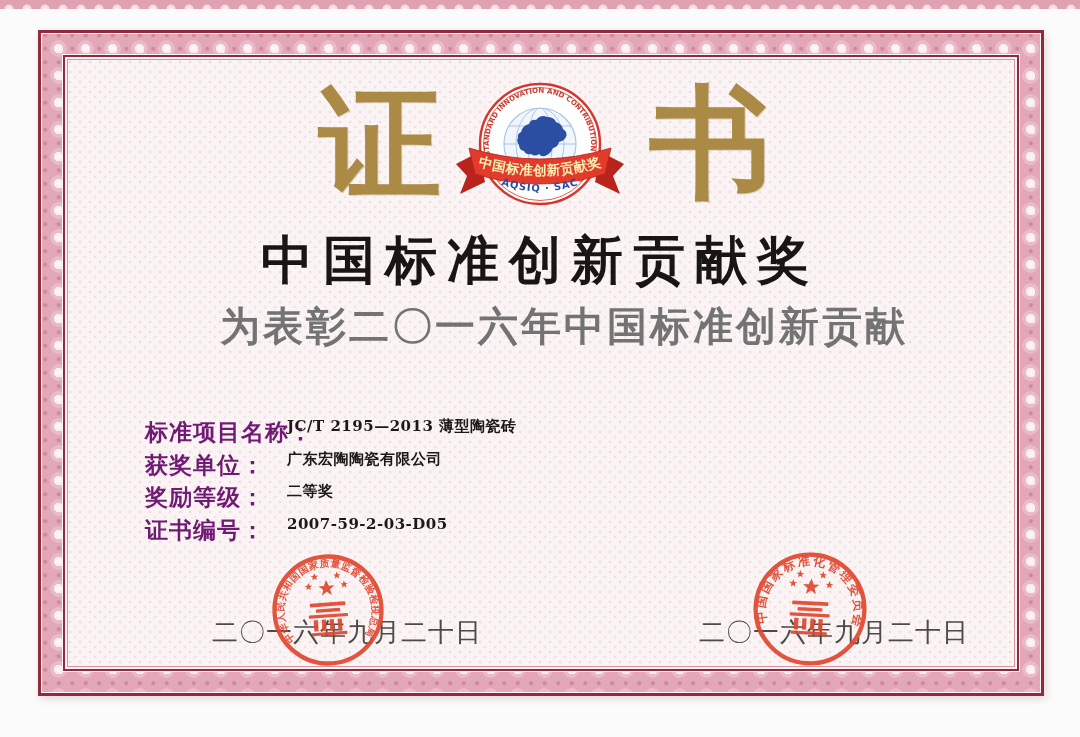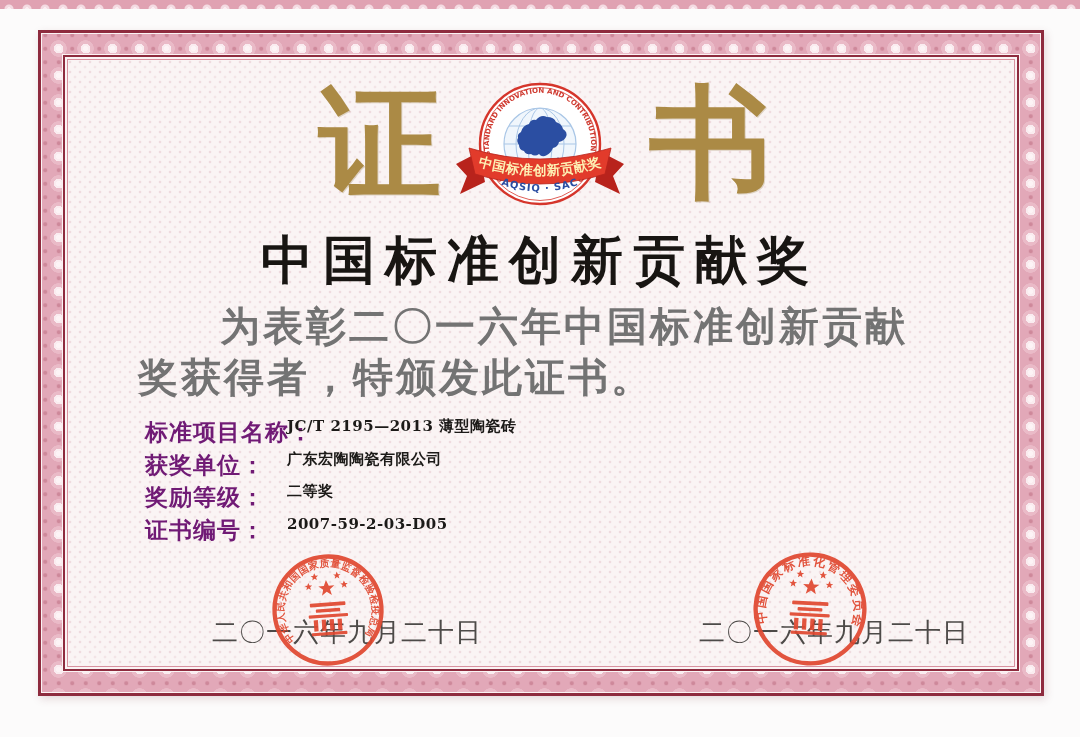--- a/index.html
+++ b/index.html
@@ -140,21 +140,20 @@
 
     <text font-family="DejaVu Sans, Liberation Sans, sans-serif" font-size="10" font-weight="800" fill="#2b4ea2" letter-spacing="1">
       <textPath href="#arcBottom" startOffset="50%" text-anchor="middle">AQSIQ · SAC</textPath>
     </text>
   </svg>
 
   <div class="award-title">中国标准创新贡献奖</div>
 
   <div class="body-text">
     <div class="body-line1">为表彰二〇一六年中国标准创新贡献</div>
-    <div class="body-line2">奖获得者，特颁发此证书。</div>
   </div>
 
   <div class="fields">
     <div class="field-row">
       <span class="field-label">标准项目名称：</span>
       <span class="field-value">JC/T 2195—2013 薄型陶瓷砖</span>
     </div>
     <div class="field-row">
       <span class="field-label">获奖单位：</span>
       <span class="field-value">广东宏陶陶瓷有限公司</span>

